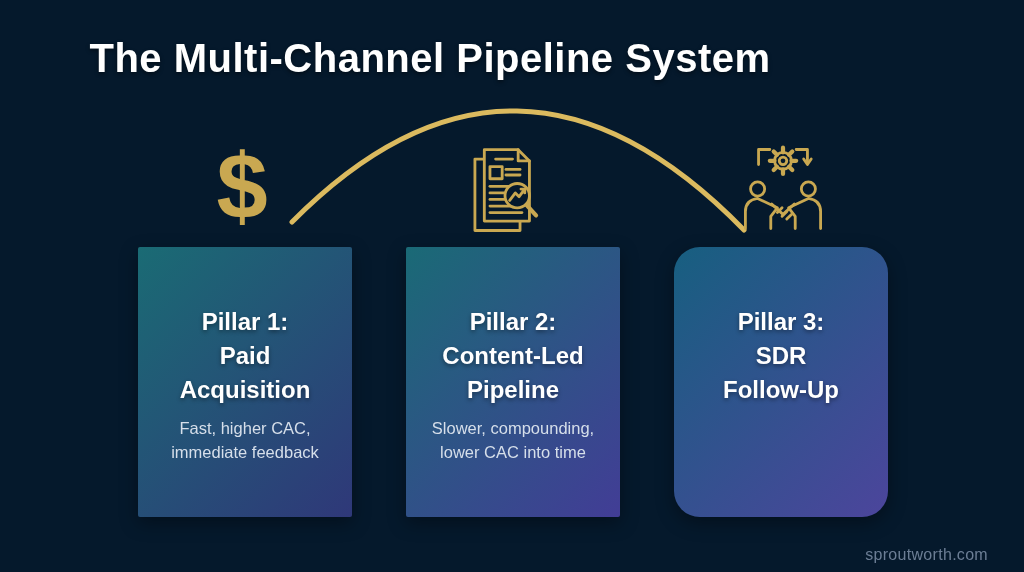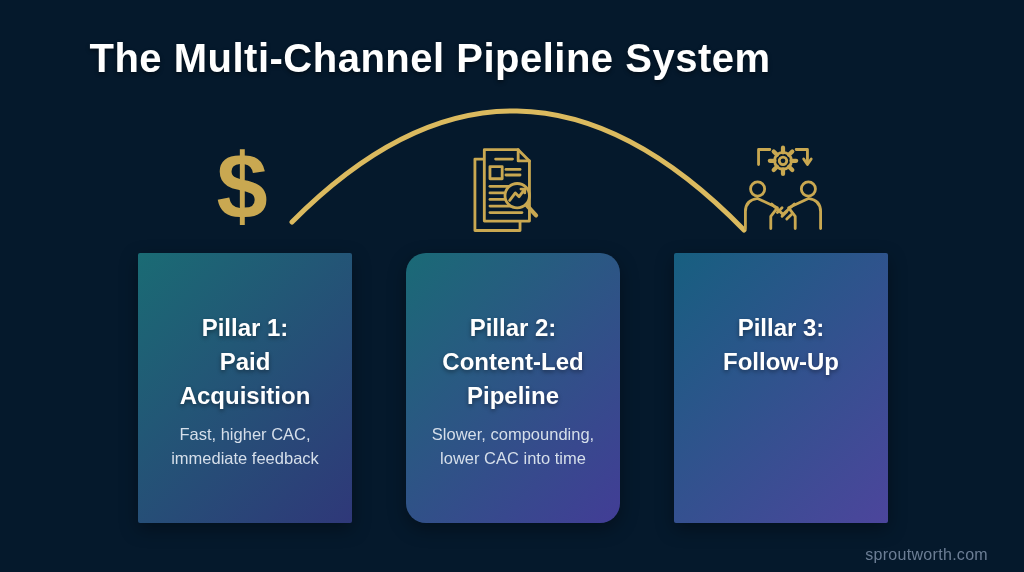--- a/index.html
+++ b/index.html
@@ -33,21 +33,21 @@
   .icon-dollar{
     top:136px;left:186px;width:112px;height:100px;
     text-align:center;font-size:92px;font-weight:700;line-height:100px;
   }
   .icon-doc{top:144px;left:458px;width:94px;height:94px;}
   .icon-hand{top:140px;left:736px;width:94px;height:98px;}
   .icon svg{width:100%;height:100%;display:block;}
   .icon svg *{stroke:currentColor;}
 
   .card{
-    position:absolute;top:253px;width:214px;height:270px;
+    position:absolute;top:247px;width:214px;height:270px;
     border-radius:2px;
     box-shadow:0 6px 18px rgba(0,0,0,.35);
     text-align:center;
     padding:58px 15px 0 15px;
   }
   .card-1{left:138px;}
   .card-2{left:406px;}
   .card-3{left:674px;}
 
   .card-heading{
@@ -142,31 +142,32 @@
 
   <div class="card card-1" style="background: linear-gradient(135deg, rgb(26, 107, 116) 0%, rgb(47, 56, 121) 100%);">
     <div class="card-heading">
       <span>Pillar 1:</span>
       <span>Paid</span>
       <span>Acquisition</span>
     </div>
     <div class="card-desc">Fast, higher CAC, immediate feedback</div>
   </div>
 
-  <div class="card card-2" style="background: linear-gradient(135deg, rgb(26, 106, 118) 0%, rgb(66, 61, 150) 100%); border-radius: 20px;">
+  <div class="card card-2" style="background: linear-gradient(135deg, rgb(26, 106, 118) 0%, rgb(66, 61, 150) 100%);">
     <div class="card-heading">
       <span>Pillar 2:</span>
       <span>Content-Led</span>
       <span>Pipeline</span>
     </div>
     <div class="card-desc">Slower, compounding, lower CAC into time</div>
   </div>
 
-  <div class="card card-3" style="background: linear-gradient(135deg, rgb(23, 95, 128) 0%, rgb(76, 69, 156) 100%);">
+  <div class="card card-3" style="background: linear-gradient(135deg, rgb(23, 95, 128) 0%, rgb(76, 69, 156) 100%); border-radius: 26px;">
     <div class="card-heading">
       <span>Pillar 3:</span>
+      <span>SDR</span>
       <span>Follow-Up</span>
     </div>
   </div>
 
   <div class="watermark">sproutworth.com</div>
 
 </div>
 
 </body></html>

